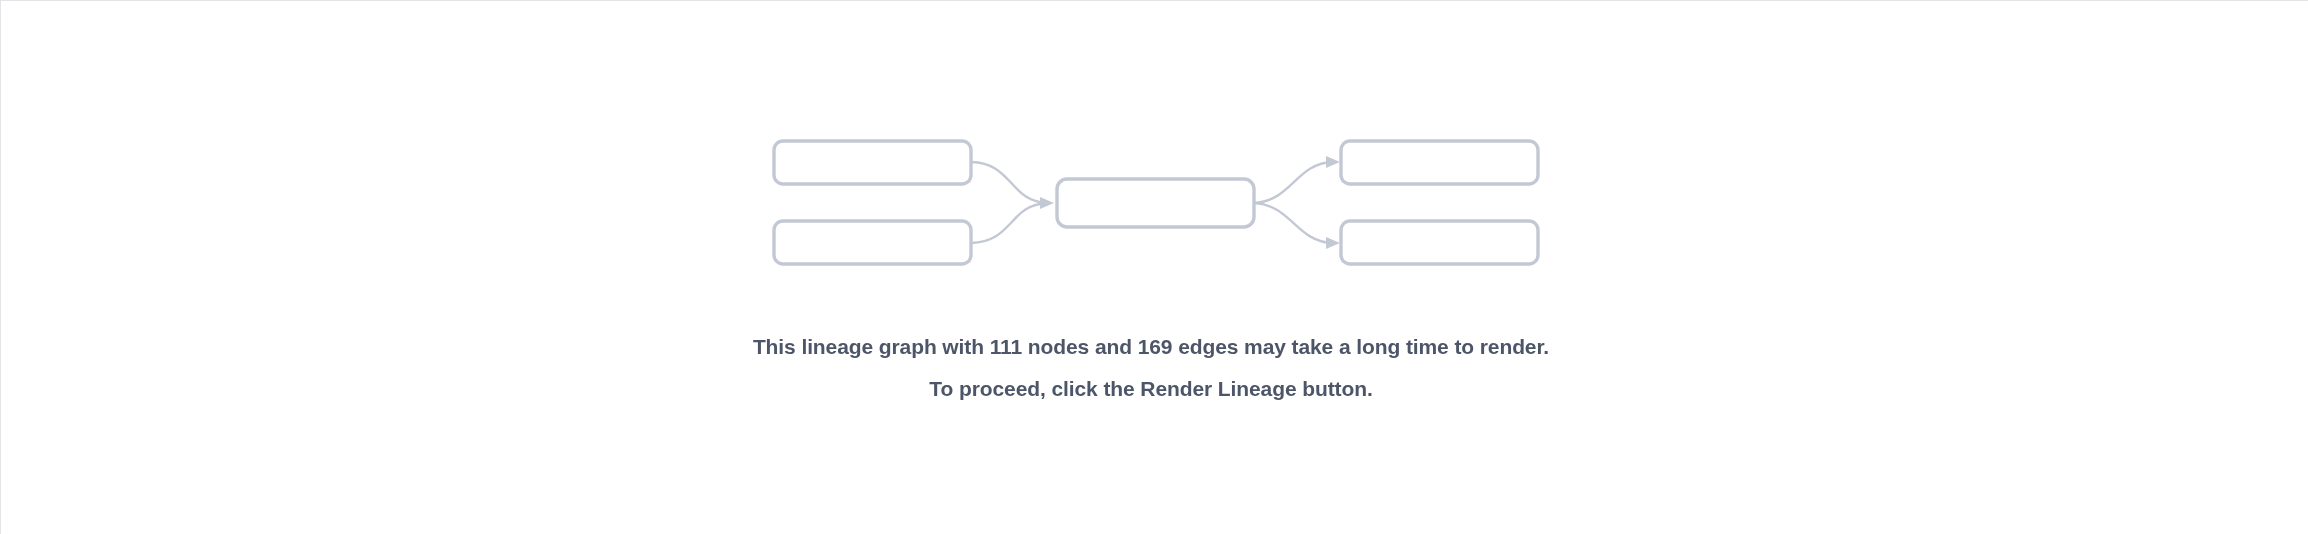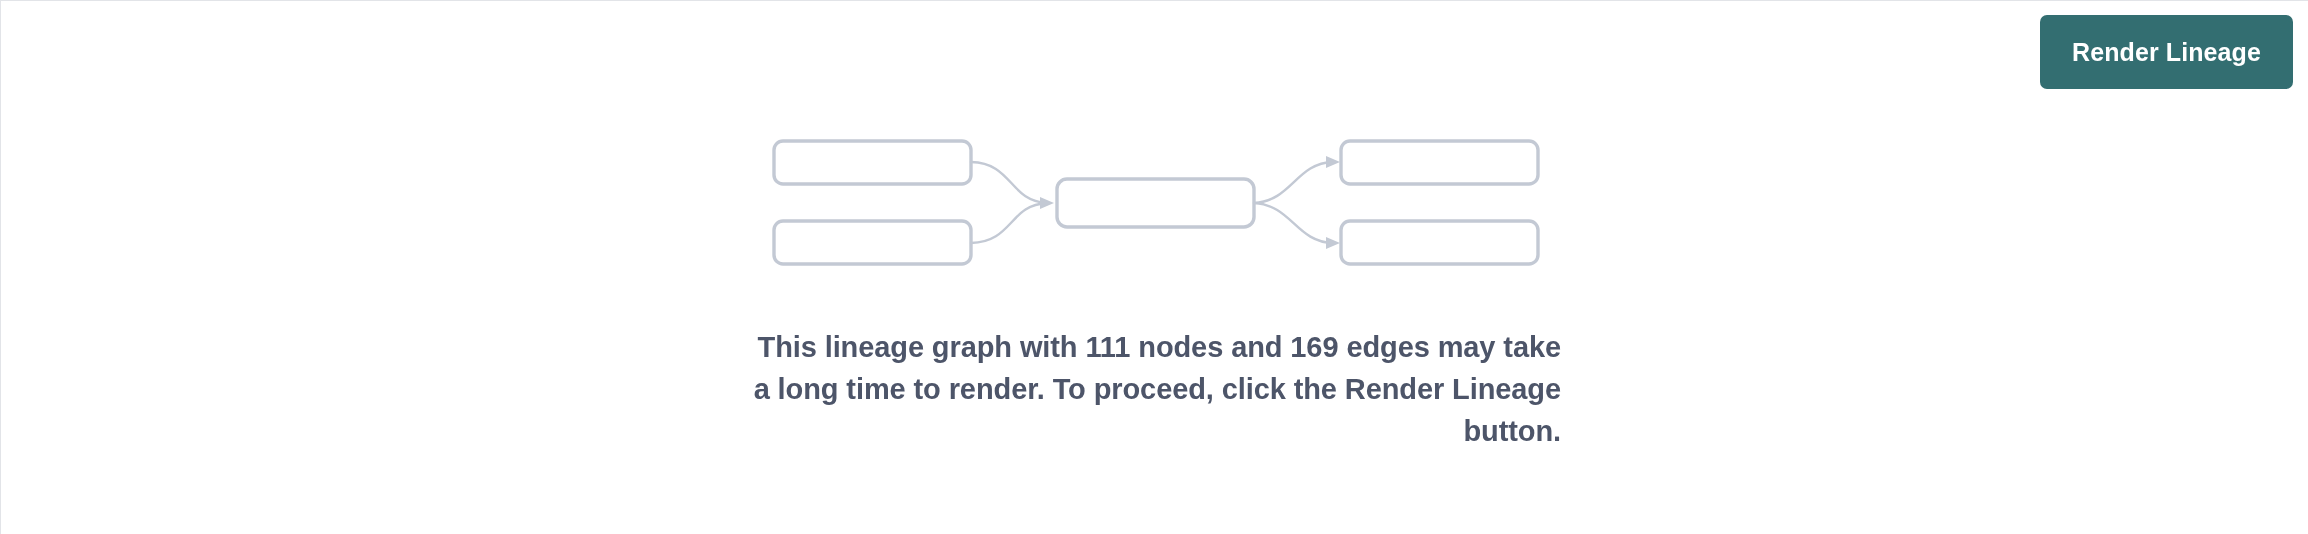--- a/index.html
+++ b/index.html
@@ -73,37 +73,34 @@
     top: 120px;
     width: 820px;
     height: 160px;
   }
 
   .empty-state-message {
     position: absolute;
     left: 740px;
     top: 325px;
     width: 820px;
-    text-align: right;
+    text-align: center;
     font-family: "Liberation Sans", sans-serif;
-    font-size: 29px;
+    font-size: 21px;
     font-weight: bold;
     line-height: 42px;
     color: #4d5569;
     letter-spacing: -0.1px;
   }
 </style>
 </head>
 <body>
 
 <div class="app-root">
 
-  <div class="toolbar">
-    <button class="render-lineage-button">Render Lineage</button>
-  </div>
 
   <div class="empty-state">
 
     <svg class="lineage-graph-illustration" viewBox="0 0 820 160" xmlns="http://www.w3.org/2000/svg">
       <g fill="none" stroke="#c3c9d4" stroke-width="3.4" stroke-linecap="round" stroke-linejoin="round">
         <rect x="33" y="20" width="197" height="43" rx="9" ry="9"></rect>
         <rect x="33" y="100" width="197" height="43" rx="9" ry="9"></rect>
         <rect x="316" y="58" width="197" height="48" rx="10" ry="10"></rect>
         <rect x="600" y="20" width="197" height="43" rx="9" ry="9"></rect>
         <rect x="600" y="100" width="197" height="43" rx="9" ry="9"></rect>

